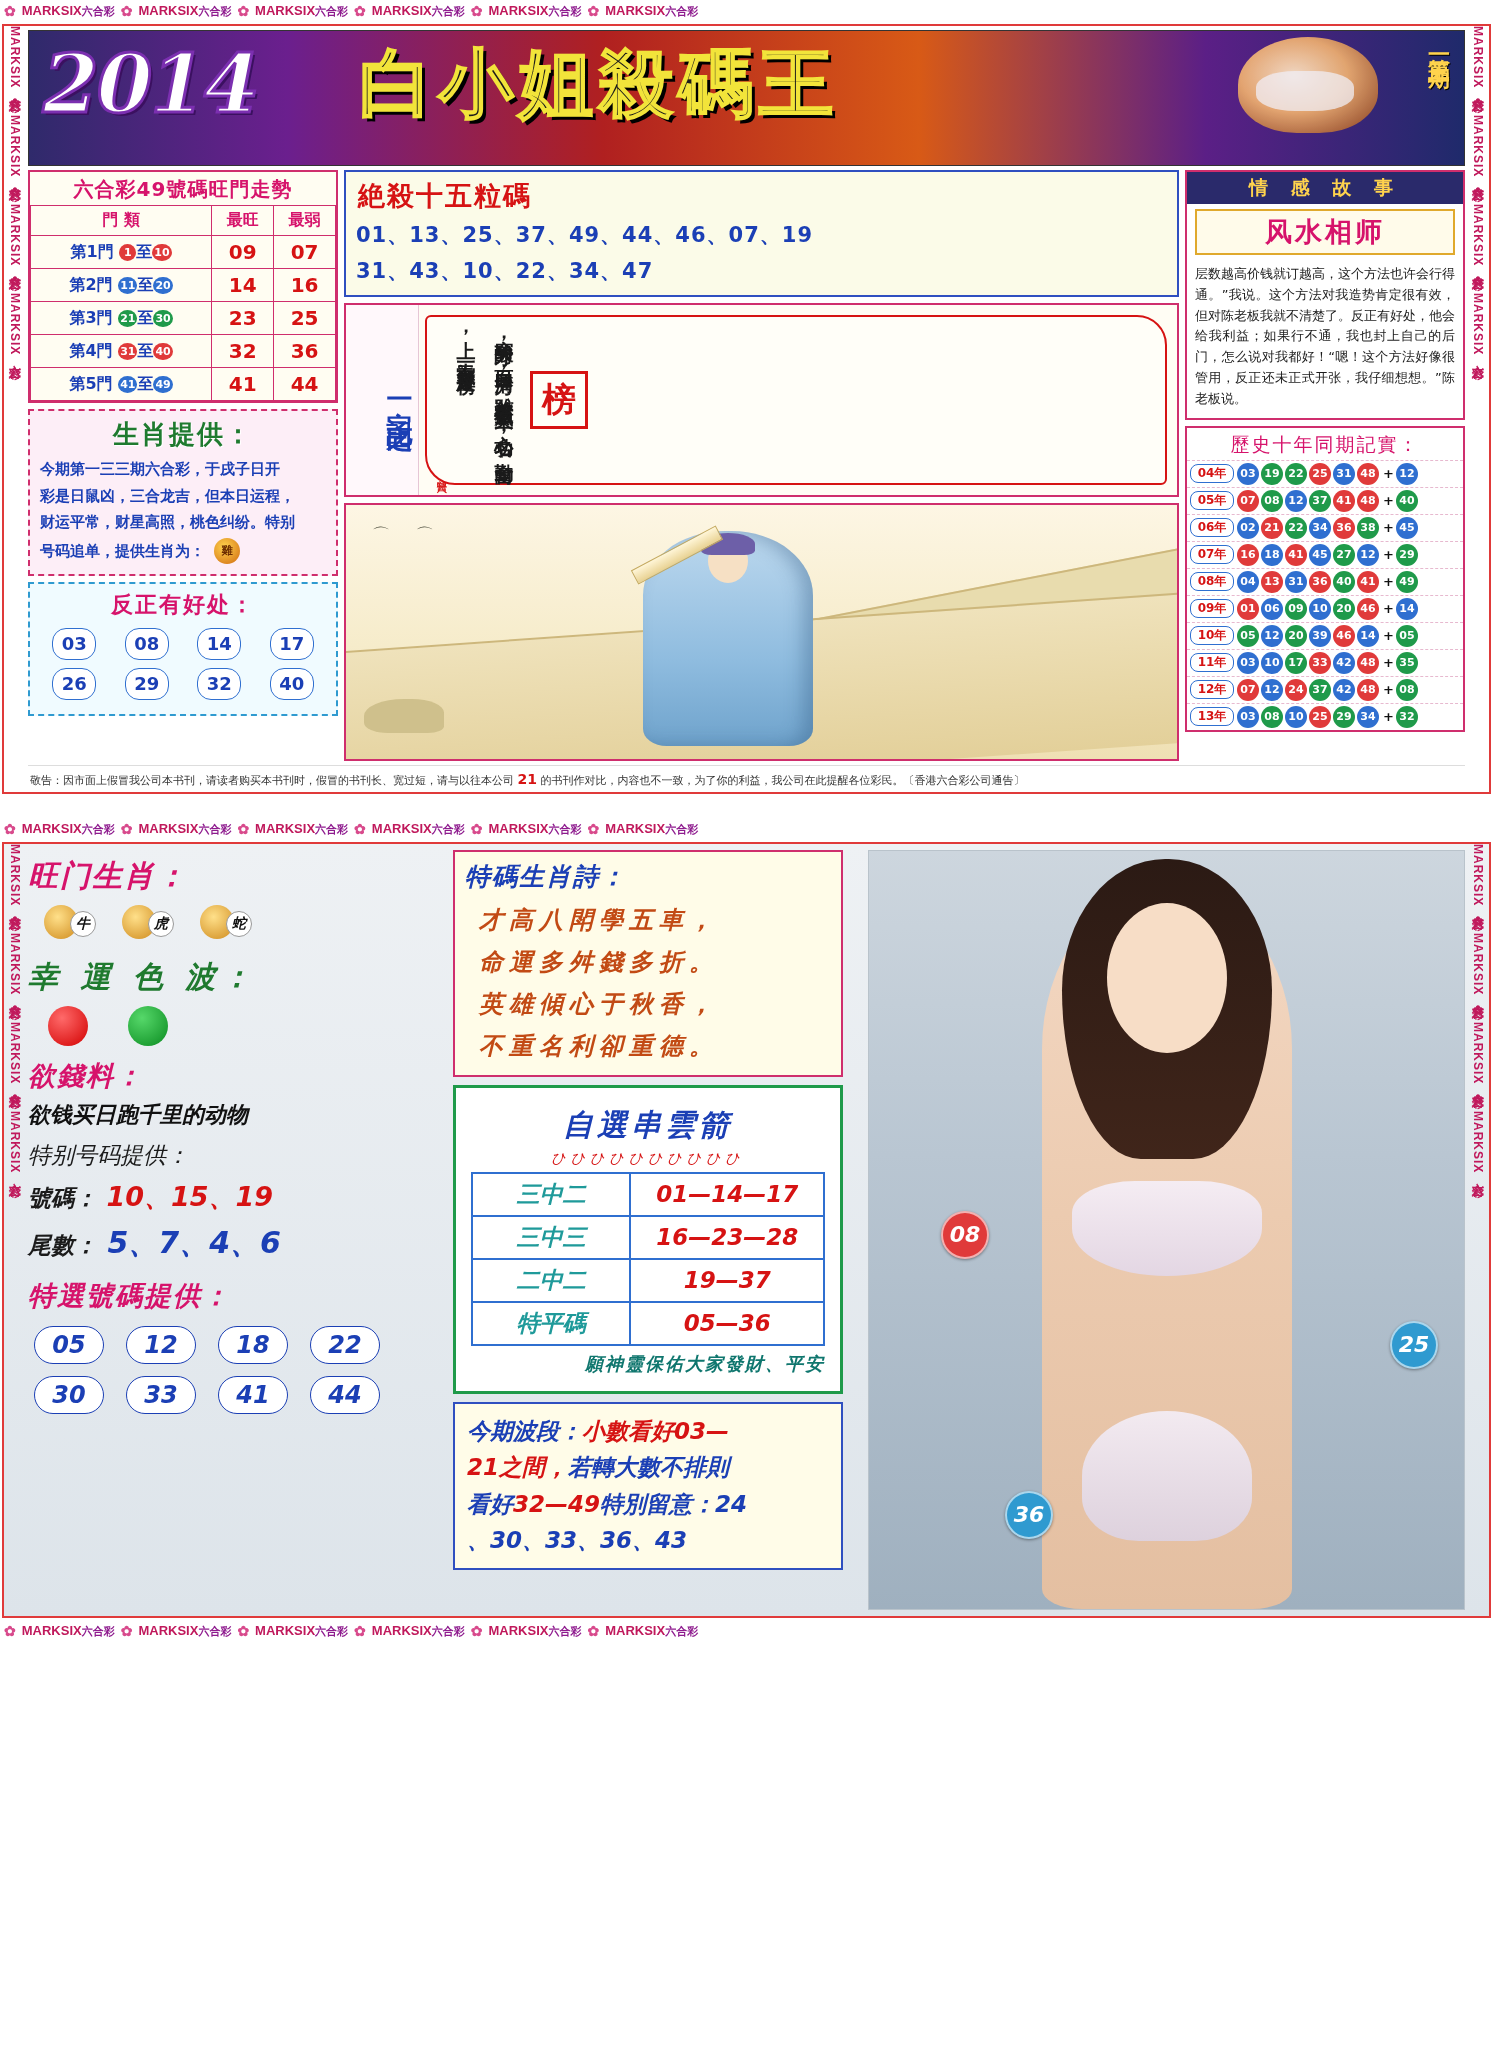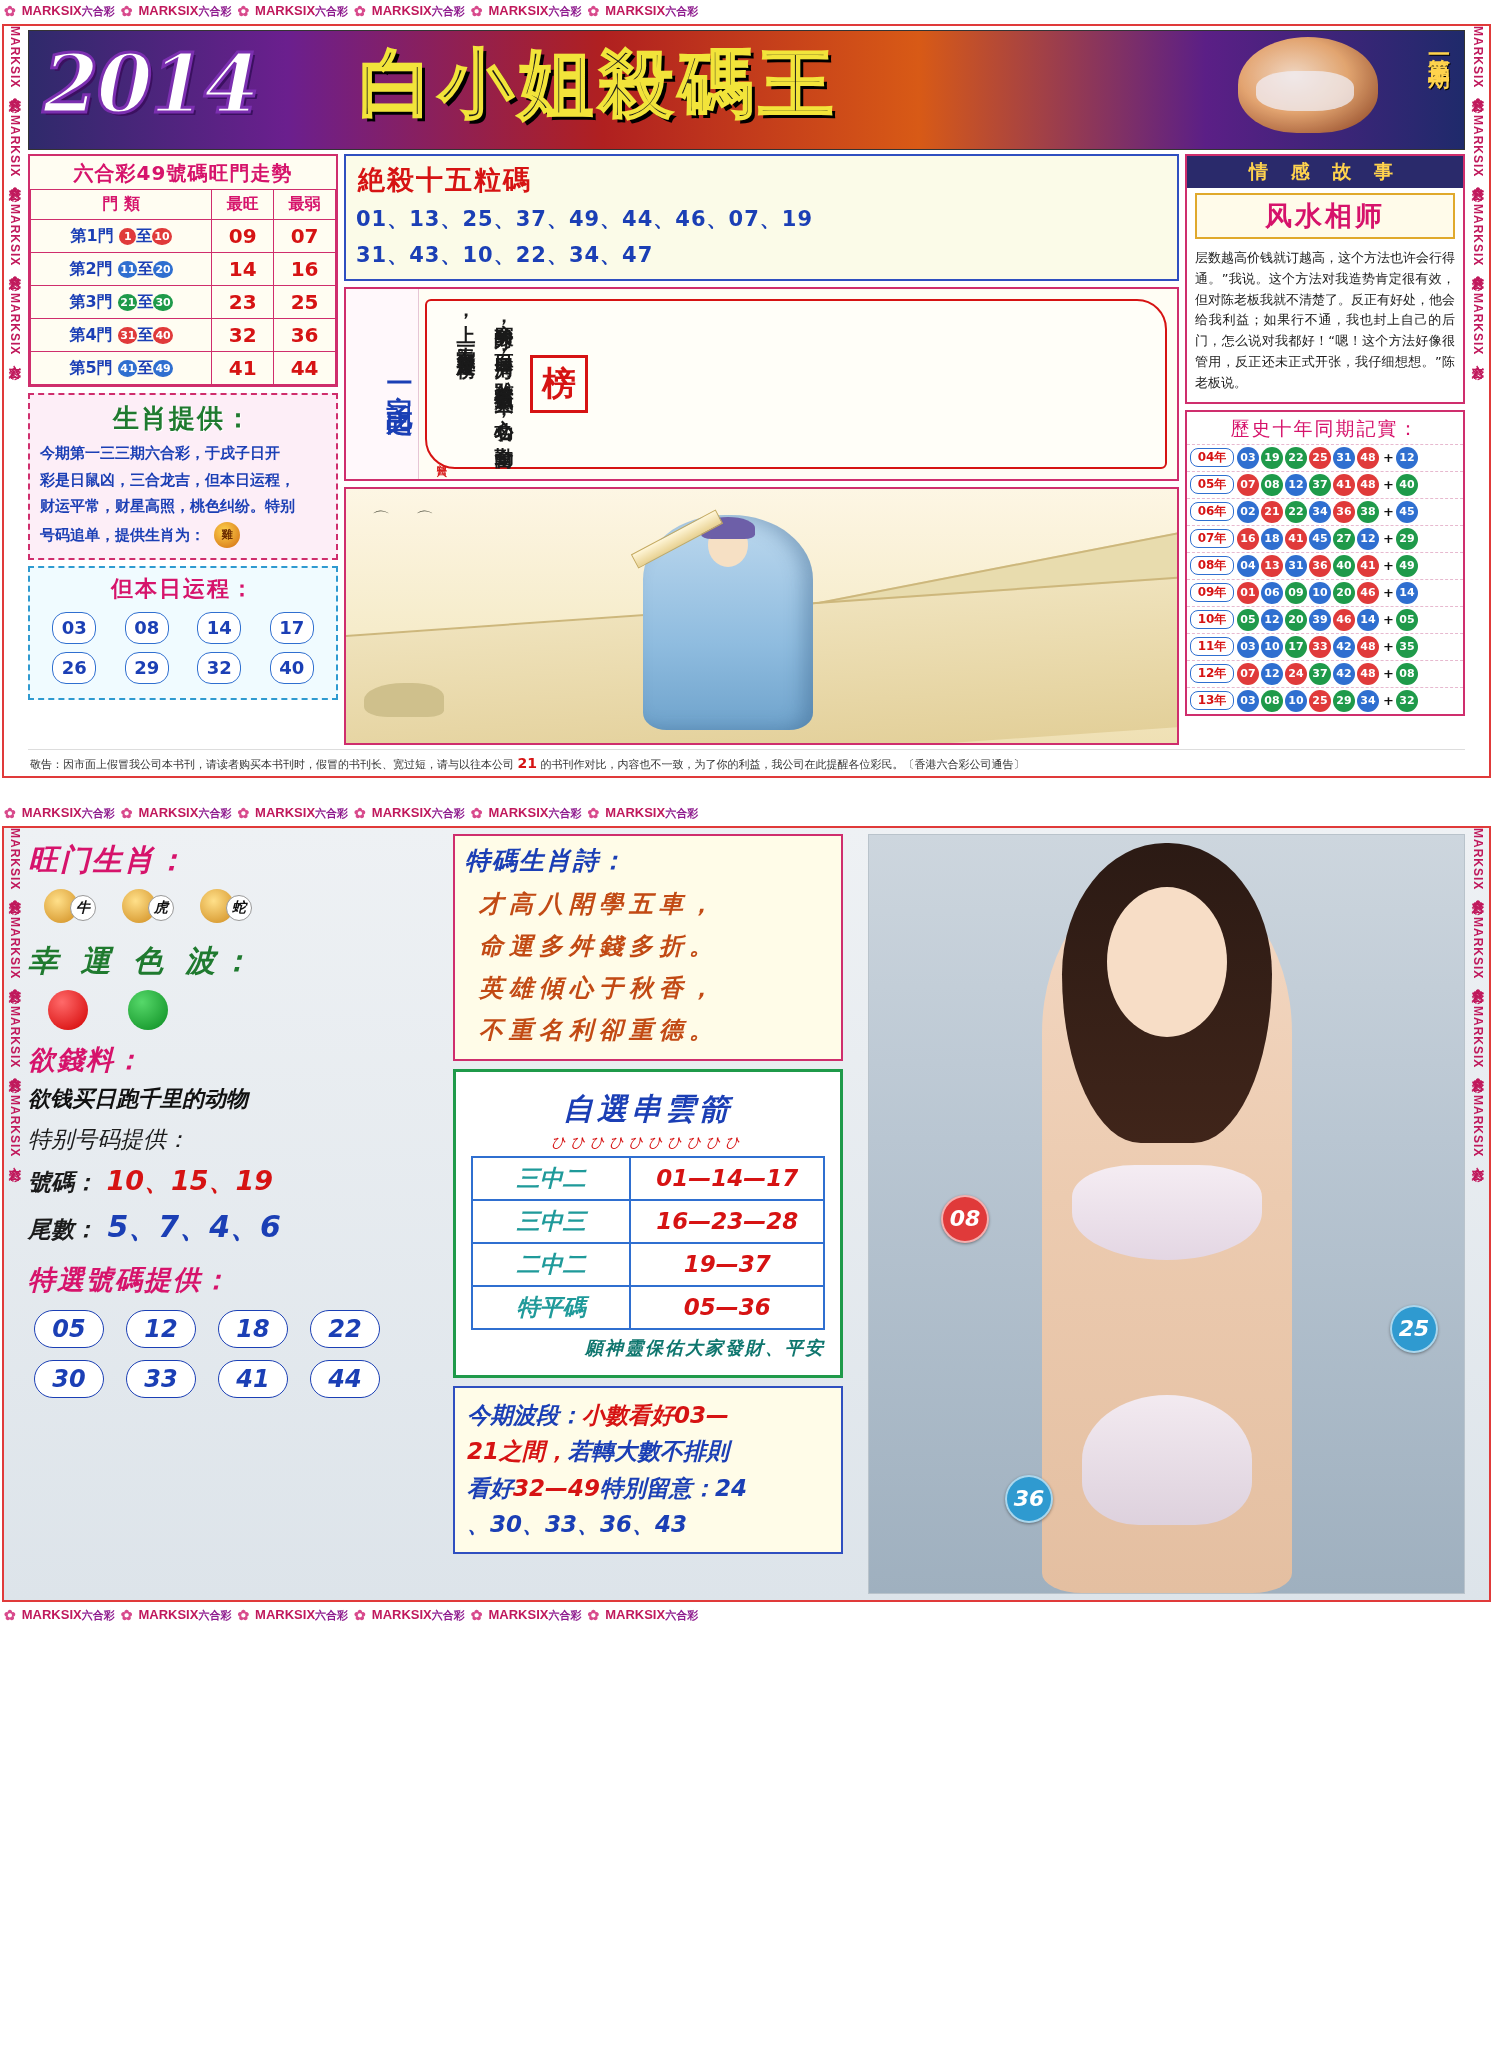--- a/index.html
+++ b/index.html
@@ -53,21 +53,21 @@
   
   .sheet1 {
     position:relative;
     border:2px solid #e03a3a;
     margin:2px;
     padding:0 24px;
     background:#fff;
   }
   .banner {
     position:relative;
-    height:120px;
+    height:136px;
     margin:4px 0 4px 0;
     background:linear-gradient(90deg,#2f2a6b 0%,#6b1f8e 18%,#b02020 40%,#d85a16 62%,#5b1f86 82%,#1f2a6b 100%);
     border:1px solid #333;
     overflow:hidden;
   }
   .banner .yearbig {
     position:absolute; left:14px; top:6px;
     font-family:"DejaVu Serif", serif;
     font-size:80px;
     font-weight:bold;
@@ -743,21 +743,21 @@
           <p>今期第一三三期六合彩，于戌子日开</p>
           <p>彩是日鼠凶，三合龙吉，但本日运程，</p>
           <p>财运平常，财星高照，桃色纠纷。特别</p>
           <p>
             <span>号码追单，提供生肖为：</span>
             <span class="rooster"></span>
           </p>
         </div>
 
         <div class="picks">
-          <h3>但本日运程：</h3>
+          <h3>反正有好处：</h3>
           <div class="row">
             <div class="ball">03</div>
             <div class="ball">08</div>
             <div class="ball">14</div>
             <div class="ball">17</div>
           </div>
           <div class="row">
             <div class="ball">26</div>
             <div class="ball">29</div>
             <div class="ball">32</div>

